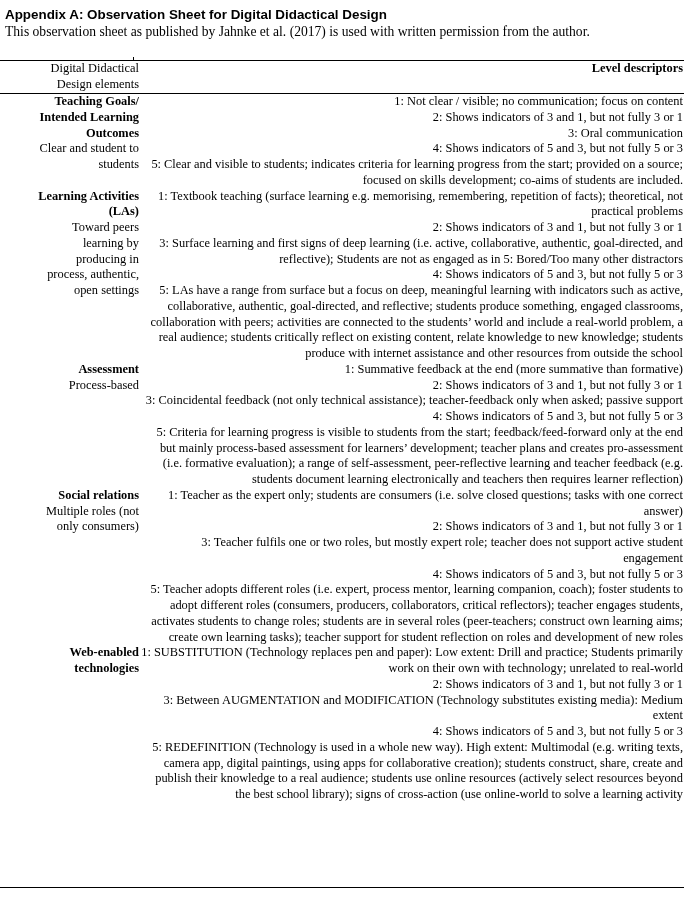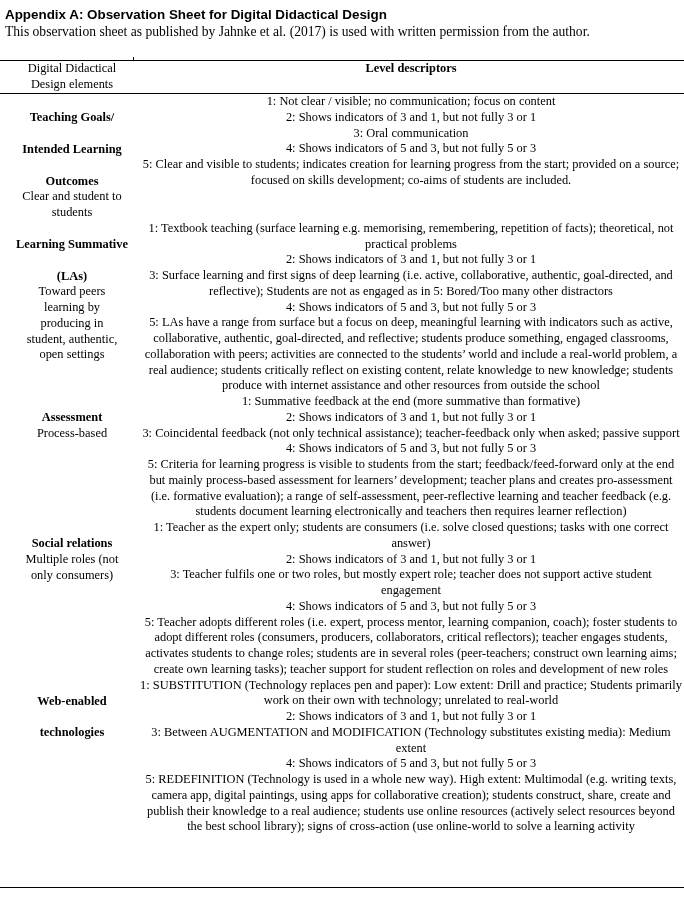--- a/index.html
+++ b/index.html
@@ -25,25 +25,25 @@
   .rule.bottom { top: 887px; }
   .tick { position: absolute; left: 133px; top: 57px; width: 1px; height: 3px; background:#000; }
   table.sheet {
     position: absolute; left: 5px; top: 61px; width: 678px;
     border-collapse: collapse; table-layout: fixed;
     font-size: 12.4px; line-height: 15.75px;
   }
   table.sheet col.c1 { width: 134px; }
   table.sheet col.c2 { width: 544px; }
   table.sheet td, table.sheet th {
-    padding: 0; vertical-align: top; text-align: center; font-weight: normal;
+    padding: 0; vertical-align: top; text-align: right; font-weight: normal;
   }
   .hdr td { height: 32px; vertical-align: bottom; }
   .hdr td.h2 { padding-bottom: 0; font-weight: bold; }
-  .el-name { font-weight: bold; margin-top: 16px; }
+  .el-name { font-weight: bold; }
   .desc-line { display: block; }
   .levels { padding-right: 2px; }
   .levels .lvl { display: block; }
   tbody tr.first td { padding-top: 1px; }
 </style>
 </head>
 <body>
 
 <div class="page">
   <div class="title">Appendix A: Observation Sheet for Digital Didactical Design</div>
@@ -75,31 +75,31 @@
             <span class="desc-line el-name">Intended Learning</span>
             <span class="desc-line el-name">Outcomes</span>
             <span class="desc-line">Clear and student to</span>
             <span class="desc-line">students</span>
           </td>
     <td class="levels">
             <span class="lvl">1: Not clear / visible; no communication; focus on content</span>
             <span class="lvl">2: Shows indicators of 3 and 1, but not fully 3 or 1</span>
             <span class="lvl">3: Oral communication</span>
             <span class="lvl">4: Shows indicators of 5 and 3, but not fully 5 or 3</span>
-            <span class="lvl">5: Clear and visible to students; indicates creation for learning progress from the start; provided on a source; focused on skills development; co-aims of students are included.</span>
+            <span class="lvl">5: Clear and visible to students; indicates criteria for learning progress from the start; provided on a source; focused on skills development; co-aims of students are included.</span>
           </td>
   </tr>
         <tr>
     <td>
-            <span class="desc-line el-name">Learning Summative</span>
+            <span class="desc-line el-name">Learning Activities</span>
             <span class="desc-line el-name">(LAs)</span>
             <span class="desc-line">Toward peers</span>
             <span class="desc-line">learning by</span>
             <span class="desc-line">producing in</span>
-            <span class="desc-line">student, authentic,</span>
+            <span class="desc-line">process, authentic,</span>
             <span class="desc-line">open settings</span>
           </td>
     <td class="levels">
             <span class="lvl">1: Textbook teaching (surface learning e.g. memorising, remembering, repetition of facts); theoretical, not practical problems</span>
             <span class="lvl">2: Shows indicators of 3 and 1, but not fully 3 or 1</span>
             <span class="lvl">3: Surface learning and first signs of deep learning (i.e. active, collaborative, authentic, goal-directed, and reflective); Students are not as engaged as in 5: Bored/Too many other distractors</span>
             <span class="lvl">4: Shows indicators of 5 and 3, but not fully 5 or 3</span>
             <span class="lvl">5: LAs have a range from surface but a focus on deep, meaningful learning with indicators such as active, collaborative, authentic, goal-directed, and reflective; students produce something, engaged classrooms, collaboration with peers; activities are connected to the students’ world and include a real-world problem, a real audience; students critically reflect on existing content, relate knowledge to new knowledge; students produce with internet assistance and other resources from outside the school</span>
           </td>
   </tr>

